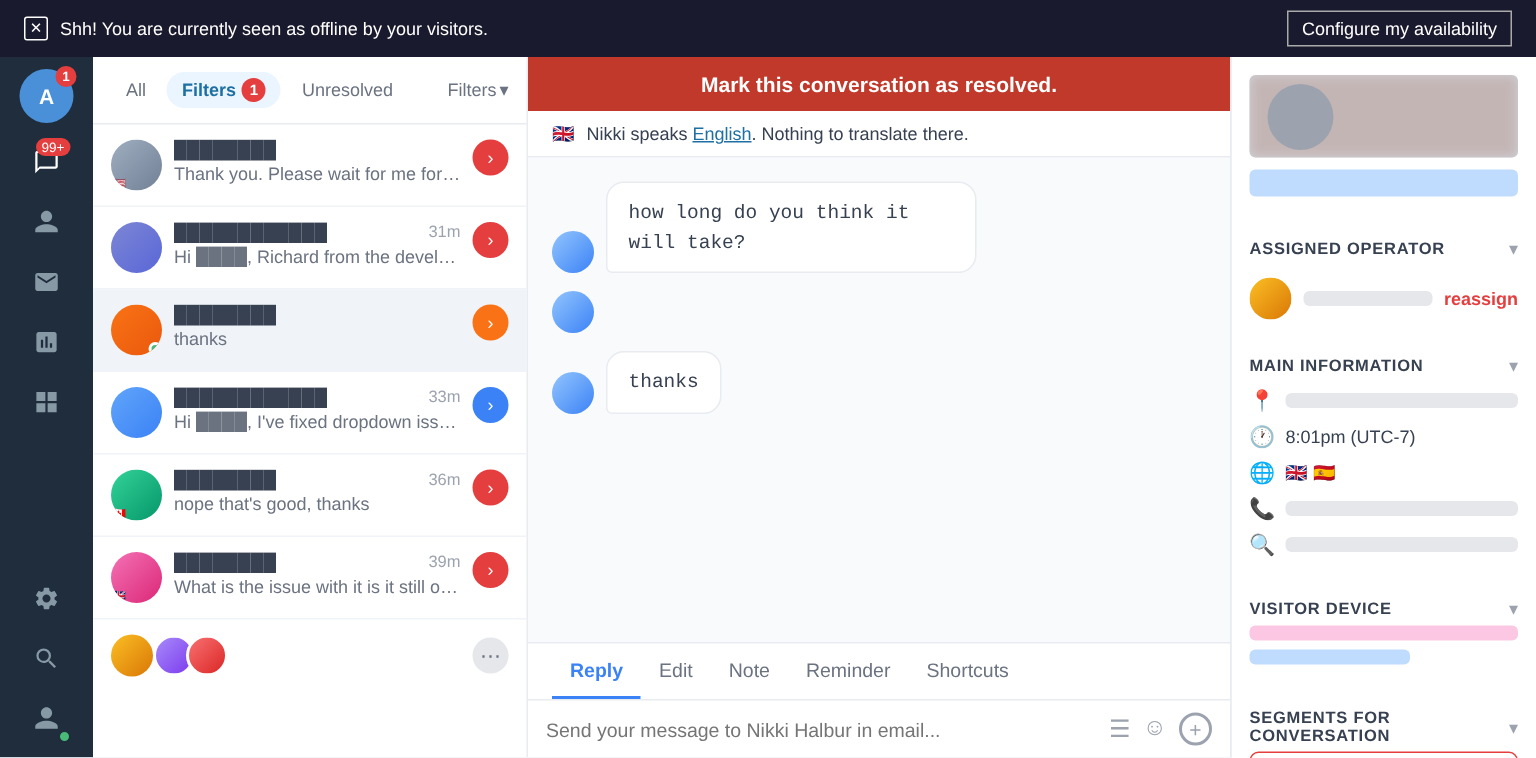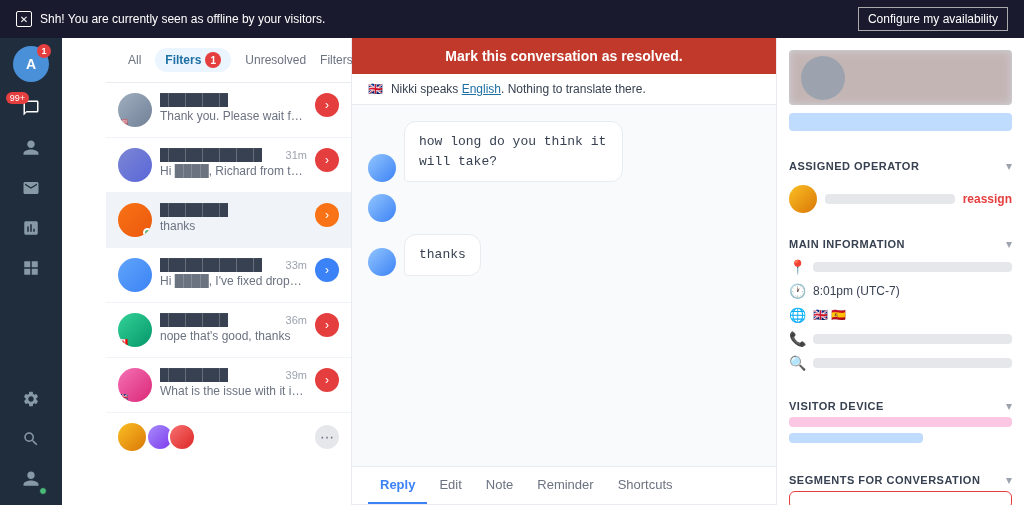--- a/index.html
+++ b/index.html
@@ -14,25 +14,25 @@
     
     .main { display: flex; flex: 1; overflow: hidden; }
 
     
     .left-nav { width: 62px; background: #1f2d3d; display: flex; flex-direction: column; align-items: center; padding: 8px 0; gap: 4px; flex-shrink: 0; }
     .nav-avatar { width: 36px; height: 36px; border-radius: 50%; background: #4a90d9; display: flex; align-items: center; justify-content: center; color: #fff; font-size: 14px; font-weight: bold; position: relative; margin-bottom: 4px; }
     .nav-badge { position: absolute; top: -2px; right: -2px; background: #e53e3e; color: #fff; font-size: 9px; border-radius: 50%; width: 14px; height: 14px; display: flex; align-items: center; justify-content: center; }
     .nav-icon { width: 36px; height: 36px; border-radius: 8px; display: flex; align-items: center; justify-content: center; color: #8899a6; cursor: pointer; position: relative; }
     .nav-icon.active { color: #fff; }
     .nav-icon svg { width: 18px; height: 18px; }
-    .nav-icon .badge { position: absolute; top: 2px; right: 20px; background: #e53e3e; color: #fff; font-size: 9px; border-radius: 8px; padding: 1px 4px; min-width: 14px; text-align: center; }
+    .nav-icon .badge { position: absolute; top: 2px; right: 2px; background: #e53e3e; color: #fff; font-size: 9px; border-radius: 8px; padding: 1px 4px; min-width: 14px; text-align: center; }
     .nav-spacer { flex: 1; }
 
     
-    .conversations-panel { width: 290px; background: #fff; display: flex; flex-direction: column; border-right: 1px solid #e8ecf0; flex-shrink: 0; padding-left: 44px; }
+    .conversations-panel { width: 290px; background: #fff; display: flex; flex-direction: column; border-right: 1px solid #e8ecf0; flex-shrink: 0; }
     .conv-header { padding: 10px 12px; border-bottom: 1px solid #e8ecf0; }
     .conv-tabs { display: flex; align-items: center; gap: 4px; }
     .conv-tab { padding: 4px 10px; border-radius: 12px; font-size: 12px; cursor: pointer; color: #6b7280; display: flex; align-items: center; gap: 4px; }
     .conv-tab.active { background: #ebf5ff; color: #1d6fa4; font-weight: 600; }
     .conv-tab-badge { background: #e53e3e; color: #fff; border-radius: 50%; width: 16px; height: 16px; font-size: 10px; display: flex; align-items: center; justify-content: center; }
     .filters-btn { margin-left: auto; font-size: 12px; color: #6b7280; cursor: pointer; display: flex; align-items: center; gap: 2px; }
 
     
     .conv-list { flex: 1; overflow-y: auto; }
     .conv-item { padding: 10px 12px; border-bottom: 1px solid #f0f4f8; cursor: pointer; display: flex; gap: 8px; align-items: flex-start; }
@@ -70,21 +70,21 @@
     .reply-area { background: #fff; border-top: 1px solid #e8ecf0; flex-shrink: 0; }
     .reply-tabs { display: flex; padding: 0 16px; border-bottom: 1px solid #e8ecf0; }
     .reply-tab { padding: 10px 12px; font-size: 13px; color: #6b7280; cursor: pointer; border-bottom: 2px solid transparent; }
     .reply-tab.active { color: #3b82f6; border-bottom-color: #3b82f6; font-weight: 600; }
     .reply-input-row { display: flex; align-items: center; padding: 8px 12px; gap: 8px; }
     .reply-input { flex: 1; border: none; outline: none; font-size: 13px; color: #374151; background: transparent; }
     .reply-icons { display: flex; gap: 8px; align-items: center; color: #9ca3af; }
     .reply-icon { cursor: pointer; font-size: 16px; }
 
     
-    .right-panel { width: 248px; background: #fff; border-left: 1px solid #e8ecf0; overflow-y: auto; flex-shrink: 0; display: flex; flex-direction: column; }
+    .right-panel { width: 204px; background: #fff; border-left: 1px solid #e8ecf0; overflow-y: auto; flex-shrink: 0; display: flex; flex-direction: column; }
     .right-top { padding: 12px; }
     .right-avatar-blur { width: 100%; height: 55px; background: #d1d5db; border-radius: 4px; overflow: hidden; position: relative; display: flex; align-items: center; justify-content: center; }
     .right-avatar-inner { width: 44px; height: 44px; border-radius: 50%; background: #9ca3af; position: absolute; left: 12px; }
     .right-name-bar { margin-top: 8px; height: 18px; background: #bfdbfe; border-radius: 4px; }
     .section-header { padding: 8px 12px 4px; display: flex; justify-content: space-between; align-items: center; cursor: pointer; }
     .section-title { font-size: 11px; font-weight: 700; color: #374151; text-transform: uppercase; letter-spacing: 0.5px; }
     .section-content { padding: 0 12px 8px; }
     .info-row { display: flex; align-items: center; gap: 8px; padding: 4px 0; font-size: 12px; color: #374151; }
     .info-icon { color: #9ca3af; font-size: 14px; width: 16px; text-align: center; }
     .info-blur { height: 10px; background: #e5e7eb; border-radius: 4px; flex: 1; }
@@ -342,20 +342,28 @@
     </div>
 
     <div class="reply-area">
       <div class="reply-tabs">
         <div class="reply-tab active">Reply</div>
         <div class="reply-tab">Edit</div>
         <div class="reply-tab">Note</div>
         <div class="reply-tab">Reminder</div>
         <div class="reply-tab">Shortcuts</div>
       </div>
+      <div class="reply-input-row">
+        <input class="reply-input" type="text" placeholder="Send your message to Nikki Halbur in email..." style="">
+        <div class="reply-icons">
+          <span class="reply-icon">☰</span>
+          <span class="reply-icon">☺</span>
+          <span class="reply-icon" style="width:22px;height:22px;border-radius:50%;border:2px solid #9ca3af;display:flex;align-items:center;justify-content:center;font-size:14px;">+</span>
+        </div>
+      </div>
     </div>
   </div>
 
   <div class="right-panel">
     <div class="right-top">
       <div class="right-avatar-blur">
         <div style="width:100%;height:100%;background:#c4b5b5;filter:blur(4px);"></div>
         <div class="right-avatar-inner"></div>
       </div>
       <div class="right-name-bar"></div>

